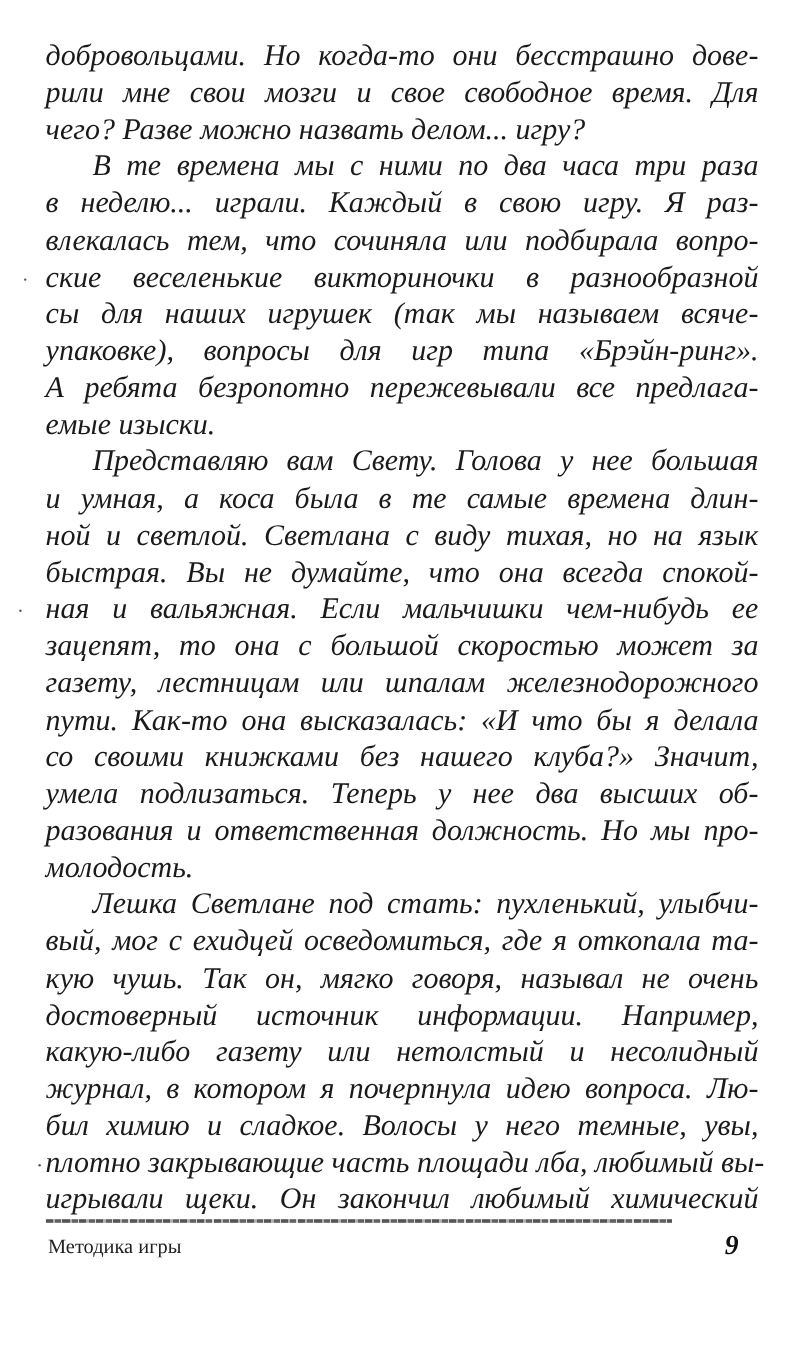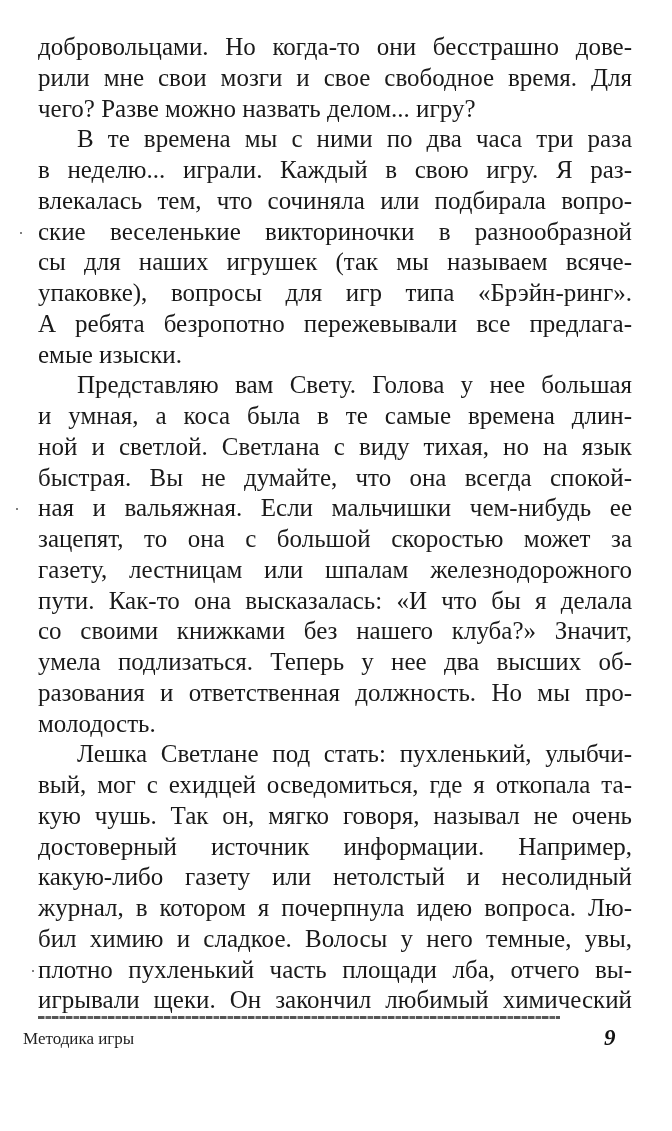--- a/index.html
+++ b/index.html
@@ -12,30 +12,31 @@
     position: absolute; left: 38px; top: 32px; width: 594px;
   }
   .line {
     display: block;
     height: 30.75px;
     line-height: 30.75px;
     font-size: 25px;
     white-space: nowrap;
     text-align: justify;
     text-align-last: justify;
+    font-style: italic;
   }
   .line.last { text-align-last: left; }
   .line.indent { padding-left: 39px; }
   .footer-rule {
     position: absolute; left: 38px; top: 1016px; width: 522px; height: 3px;
     background: repeating-linear-gradient(90deg, #2a2a2a 0 6px, #9a9a9a 6px 8px, #3a3a3a 8px 13px, #cfcfcf 13px 14px);
     opacity: 0.8;
   }
   .footer-title {
-    position: absolute; left: 23px; top: 1027px;
+    position: absolute; left: 40px; top: 1027px;
     font-size: 17px; line-height: 24px; color: #222;
   }
   .page-number {
     position: absolute; left: 604px; top: 1024px;
     font-size: 23px; line-height: 28px; font-weight: bold; font-style: italic; color: #111;
   }
   .speck { position: absolute; width: 2px; height: 2px; background: #555; border-radius: 50%; }
 </style>
 </head>
 <body>
@@ -75,21 +76,21 @@
   </div>
 
   <div>
     <span class="line indent">Лешка Светлане под стать: пухленький, улыбчи-</span>
     <span class="line">вый, мог с ехидцей осведомиться, где я откопала та-</span>
     <span class="line">кую чушь. Так он, мягко говоря, называл не очень</span>
     <span class="line">достоверный источник информации. Например,</span>
     <span class="line">какую-либо газету или нетолстый и несолидный</span>
     <span class="line">журнал, в котором я почерпнула идею вопроса. Лю-</span>
     <span class="line">бил химию и сладкое. Волосы у него темные, увы,</span>
-    <span class="line">плотно пухленький часть площади лба, отчего вы-</span>
+    <span class="line">плотно закрывающие часть площади лба, любимый вы-</span>
     <span class="line">игрывали щеки. Он закончил любимый химический</span>
   </div>
 </div>
 
 <span class="speck" style="left:20px; top:232px;"></span>
 <span class="speck" style="left:16px; top:508px;"></span>
 <span class="speck" style="left:32px; top:970px;"></span>
 
 <div class="footer-rule"></div>
 <div class="footer-title">Методика игры</div>

